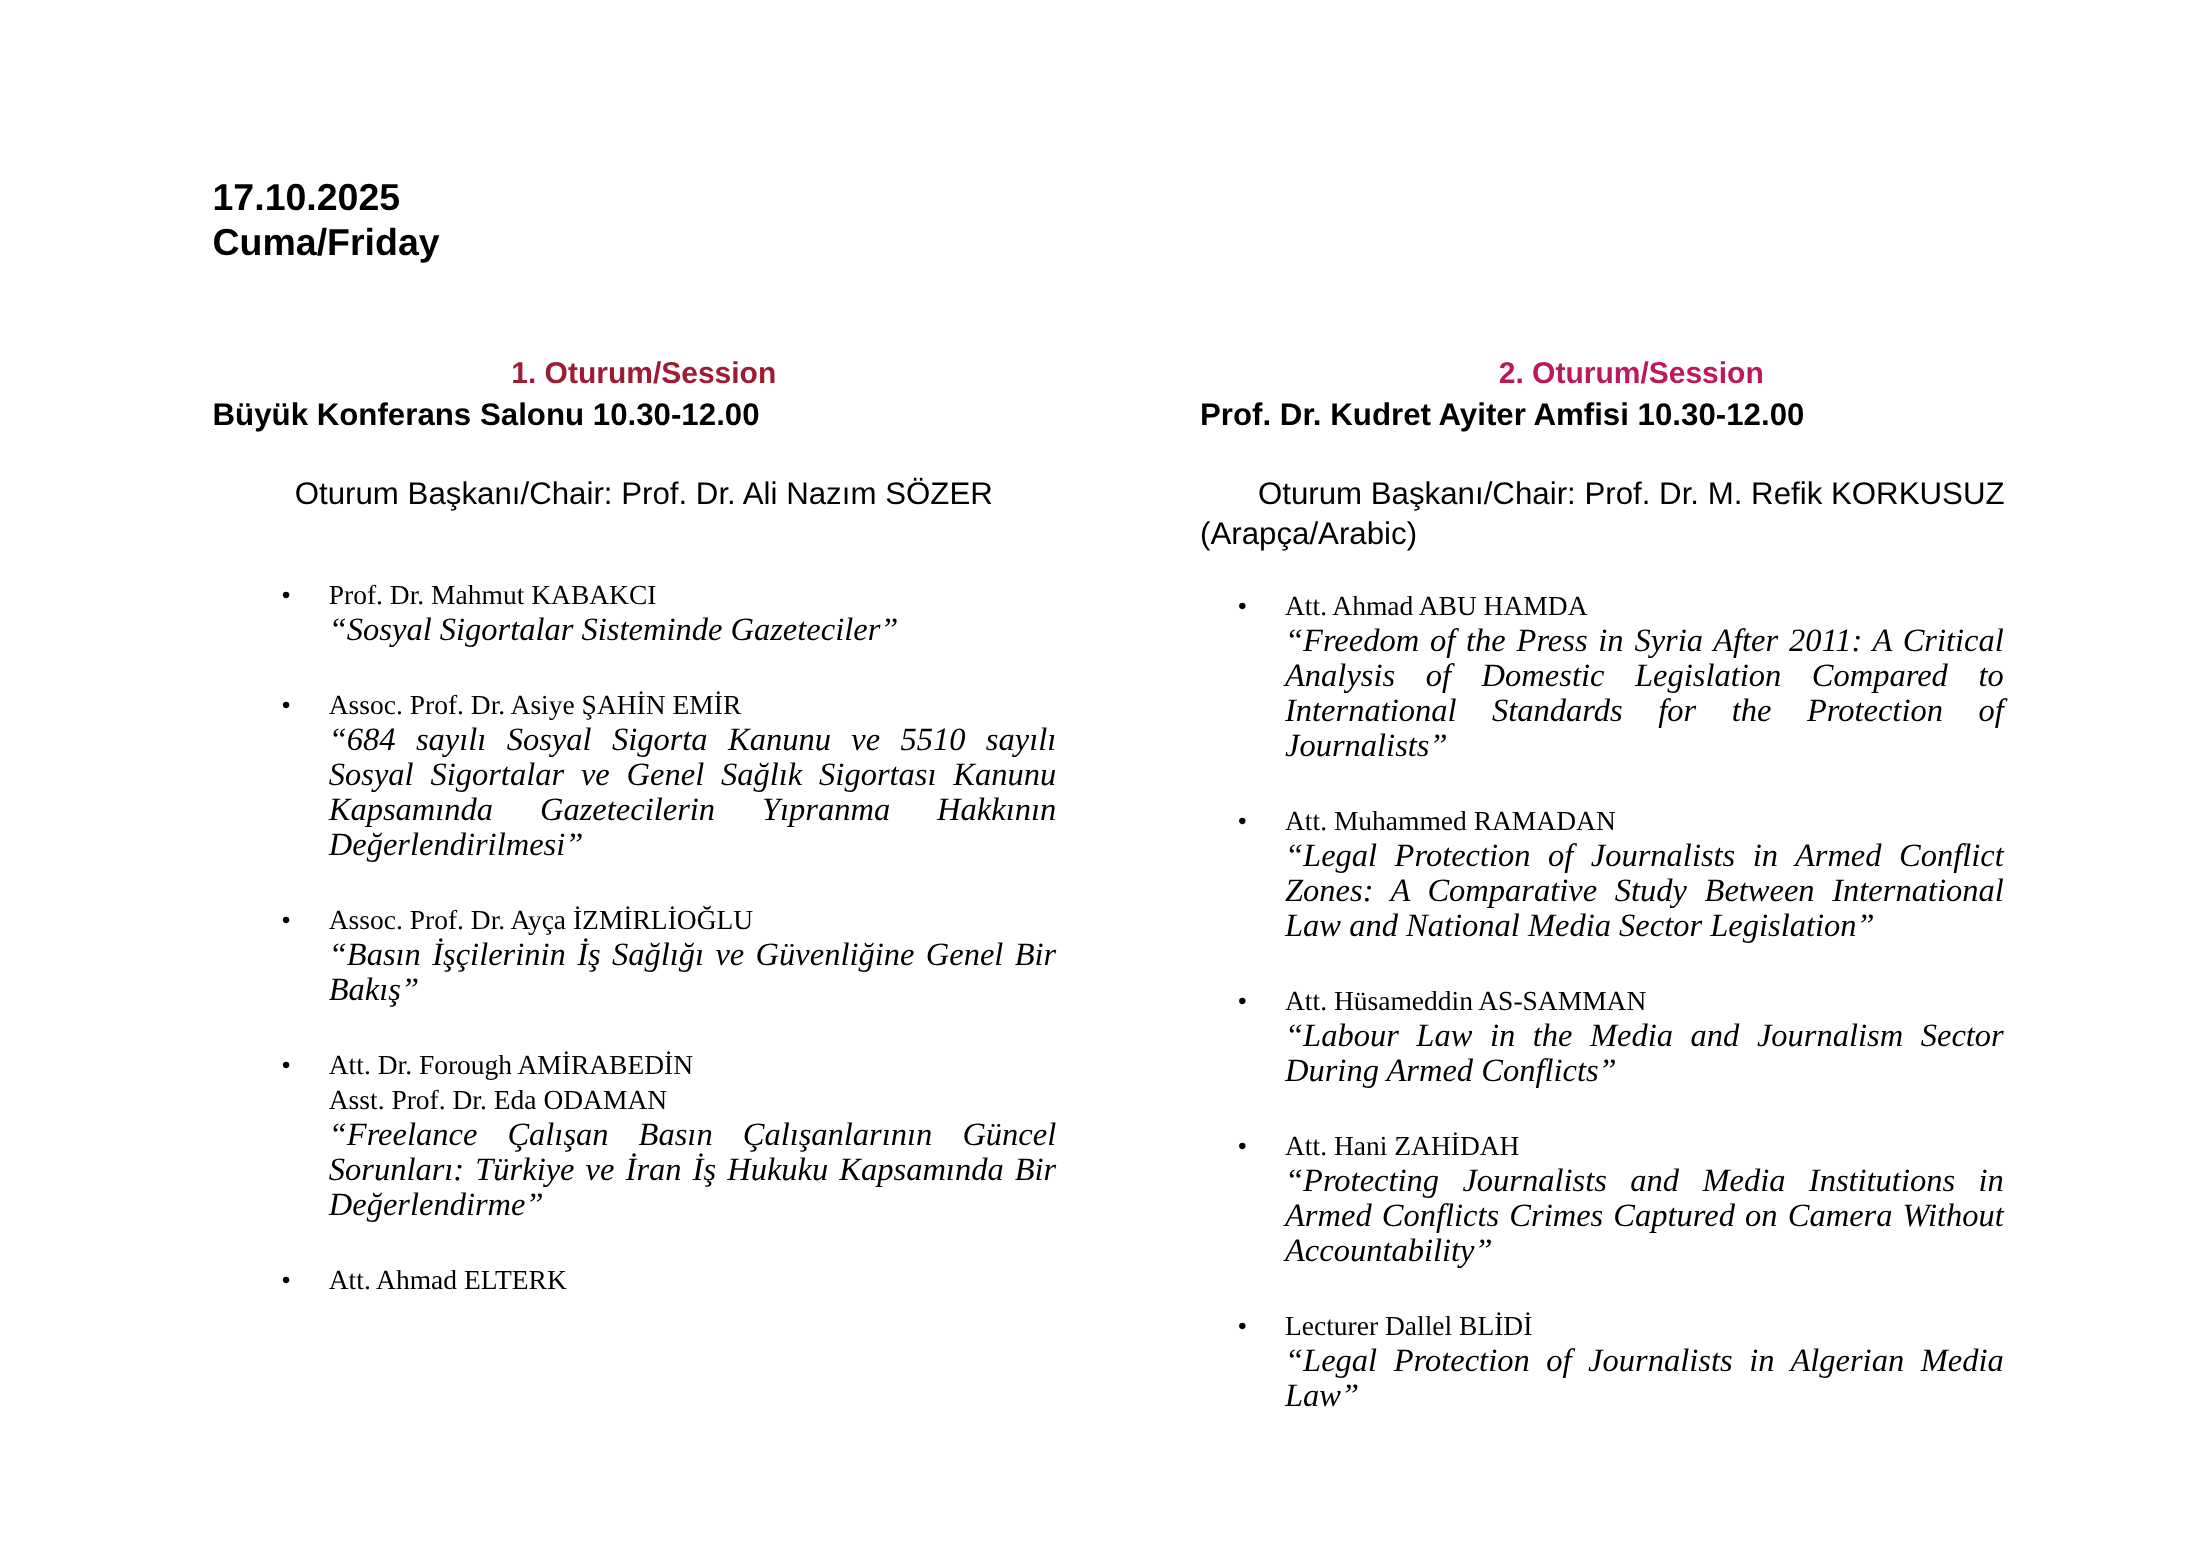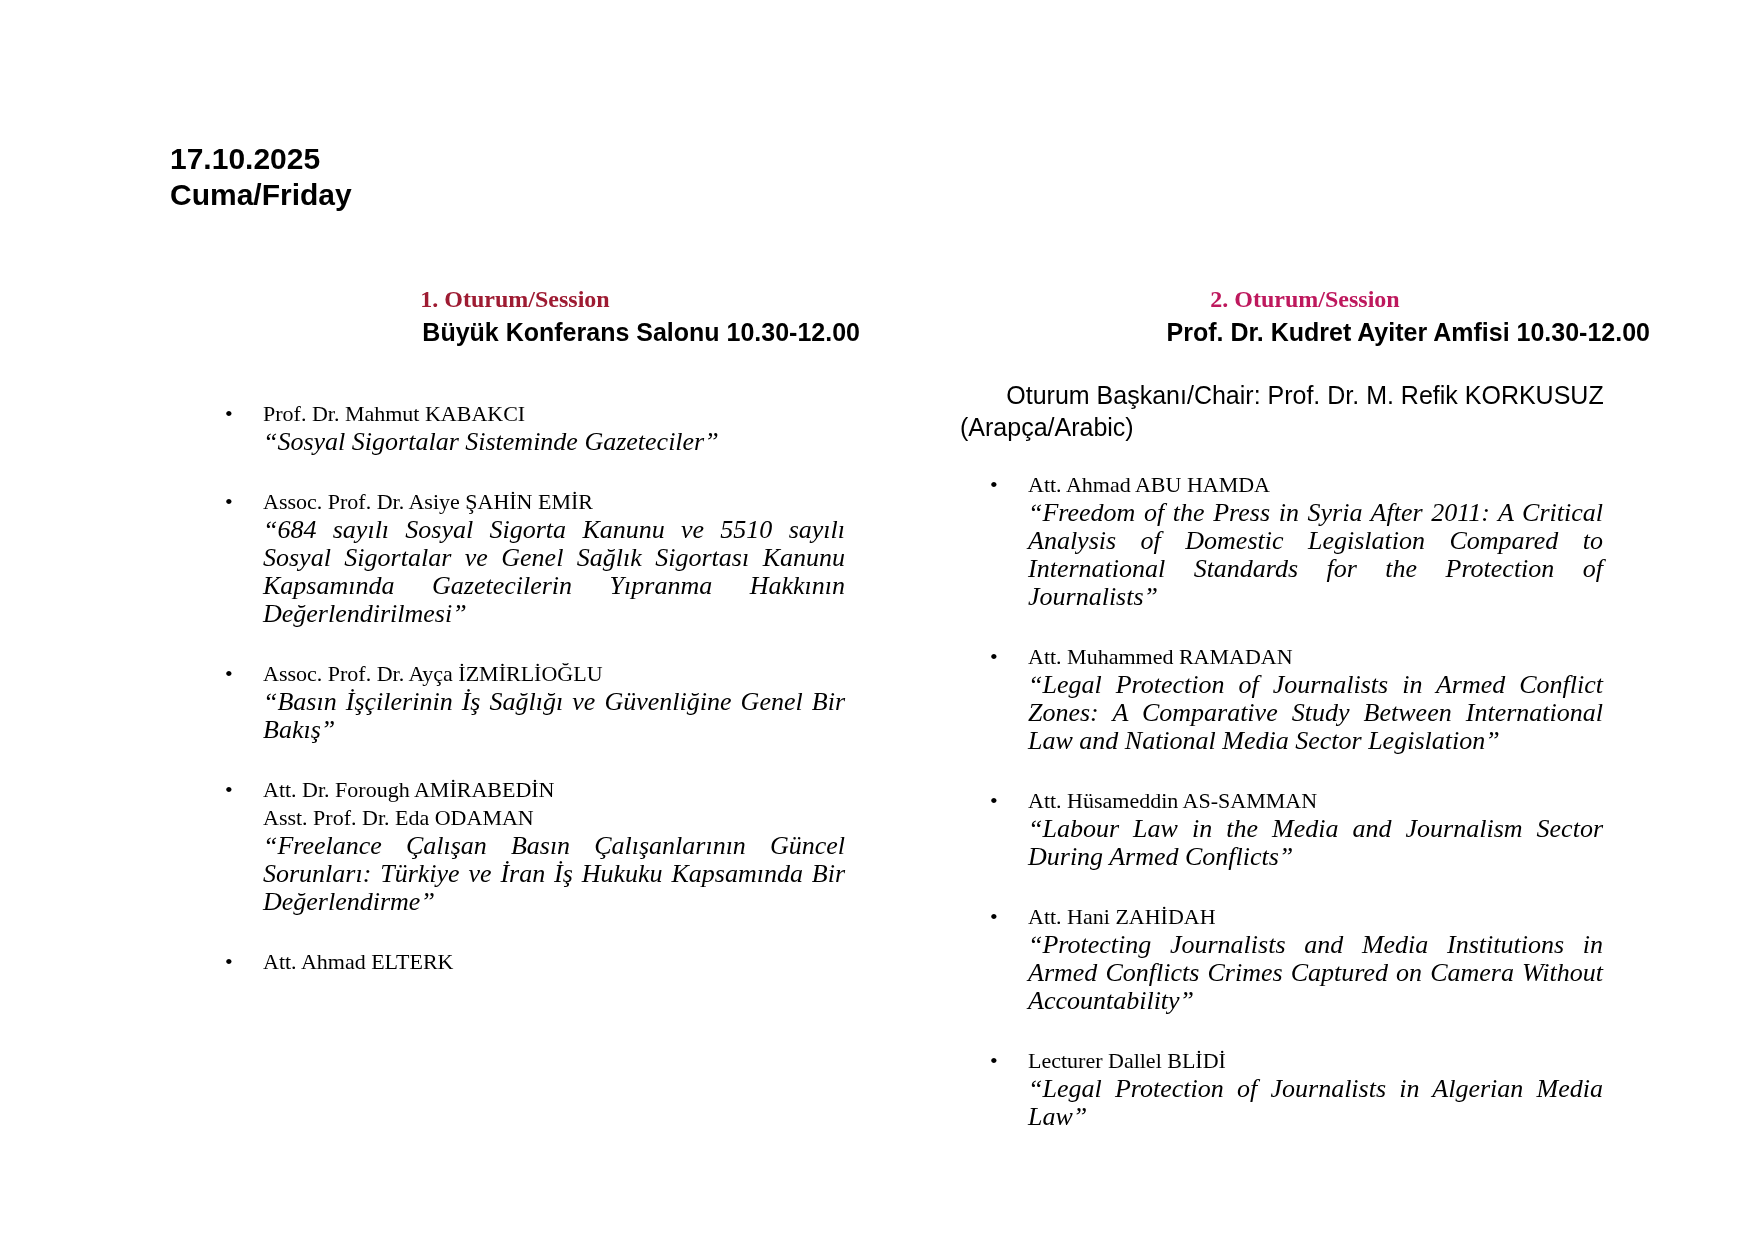--- a/index.html
+++ b/index.html
@@ -21,24 +21,23 @@
     line-height:36px;
   }
   .col{position:absolute;top:284px;width:690px;}
   .col-left{left:170px;}
   .col-right{left:960px;}
   .session-title{
     text-align:center;
     font-weight:bold;
     font-size:24px;
     line-height:30px;
-    font-family:Liberation Serif, serif;
   }
   .session-venue{
-    text-align:right;
+    text-align:left;
     font-weight:bold;
     font-size:25px;
     line-height:32px;
     margin-top:2px;
   }
   .session-chair{
     text-align:center;
     font-size:25px;
     line-height:30px;
     margin-top:32px;
@@ -83,20 +82,21 @@
 <body>
 
 <div class="title-block">
   <div>17.10.2025</div>
   <div>Cuma/Friday</div>
 </div>
 
 <div class="col col-left">
   <div class="session-title" style="color:#9E1B32;">1. Oturum/Session</div>
   <div class="session-venue">Büyük Konferans Salonu 10.30-12.00</div>
+  <div class="session-chair">Oturum Başkanı/Chair: Prof. Dr. Ali Nazım SÖZER</div>
 
   <div class="items">
 
     <div class="item">
       <span class="dot">•</span>
       <div class="item-body">
         <div class="speaker">Prof. Dr. Mahmut KABAKCI</div>
         <div class="paper">“Sosyal Sigortalar Sisteminde Gazeteciler”</div>
       </div>
     </div>

